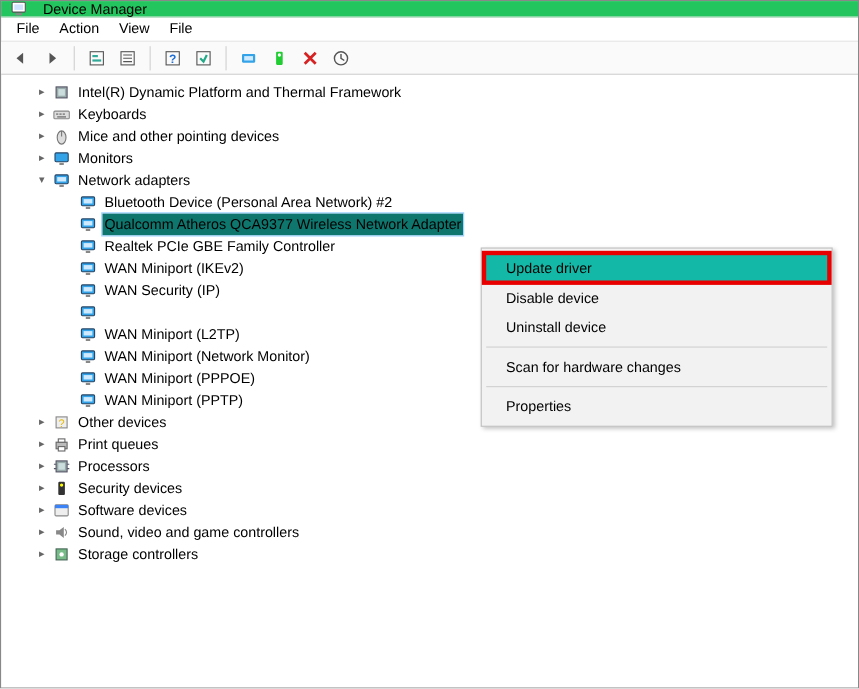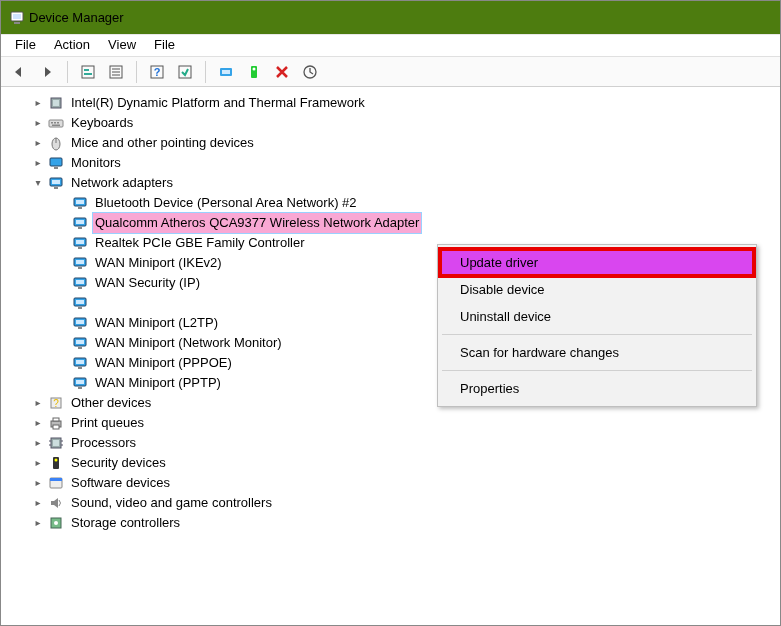--- a/index.html
+++ b/index.html
@@ -7,23 +7,23 @@
     margin: 0; padding: 0;
     font-family: "Segoe UI", Tahoma, sans-serif;
     font-size: 13px;
     color: #000;
     background: #fff;
     width: 781px; height: 626px;
     overflow: hidden;
   }
   .window { width: 781px; height: 626px; border: 1px solid #888; display: flex; flex-direction: column; }
   .titlebar {
-    height: 34px; display: flex; align-items: center;
-    padding: 0 8px; gap: 4px;
-    background: #4d7c0f;
+    height: 15px; display: flex; align-items: center;
+    padding: 0 8px; gap: 14px;
+    background: #22c55e;
     border-bottom: 1px solid #e8e8e8;
   }
   .titlebar .ticon { width:16px; height:16px; display:flex; align-items:center; justify-content:center;}
   .titlebar .title { font-size: 13px; }
   .menubar {
     height: 22px; display: flex; align-items: flex-start;
     padding: 0 6px; gap: 2px;
     border-bottom: 1px solid #e0e0e0;
   }
   .menubar .mitem { padding: 2px 8px; cursor: default; }
@@ -51,39 +51,39 @@
   .row .expander {
     width: 14px; height: 14px; margin-right: 2px;
     display:flex; align-items:center; justify-content:center;
     color:#666; font-size:10px;
   }
   .row .icon {
     width: 18px; height: 18px; margin-right: 4px;
     display:flex; align-items:center; justify-content:center;
   }
   .row .label { padding: 0 2px; }
-  .row.selected .label { background: #f9a8d4; outline:1px solid #99d1ff; }
+  .row.selected .label { background: #0f766e; outline:1px solid #99d1ff; }
   .indent1 { padding-left: 20px; }
   .indent2 { padding-left: 44px; }
   .context-menu {
     position: absolute;
     left: 436px; top: 157px;
     width: 320px;
     background: #f2f2f2;
     border: 1px solid #bfbfbf;
     box-shadow: 2px 2px 4px rgba(0,0,0,0.25);
     padding: 4px 2px;
     font-size: 13px;
   }
   .context-menu .citem {
     padding: 6px 20px;
     cursor: default;
   }
   .context-menu .citem.hl {
-    background: #d946ef;
+    background: #14b8a6;
     outline: 4px solid #e80000;
     outline-offset: -2px;
   }
   .context-menu .csep { height:1px; background:#d0d0d0; margin:4px 2px; }
   .context-menu .bold { font-weight: 400; }
   
   svg { display:block; }
 </style>
 </head>
 <body>

